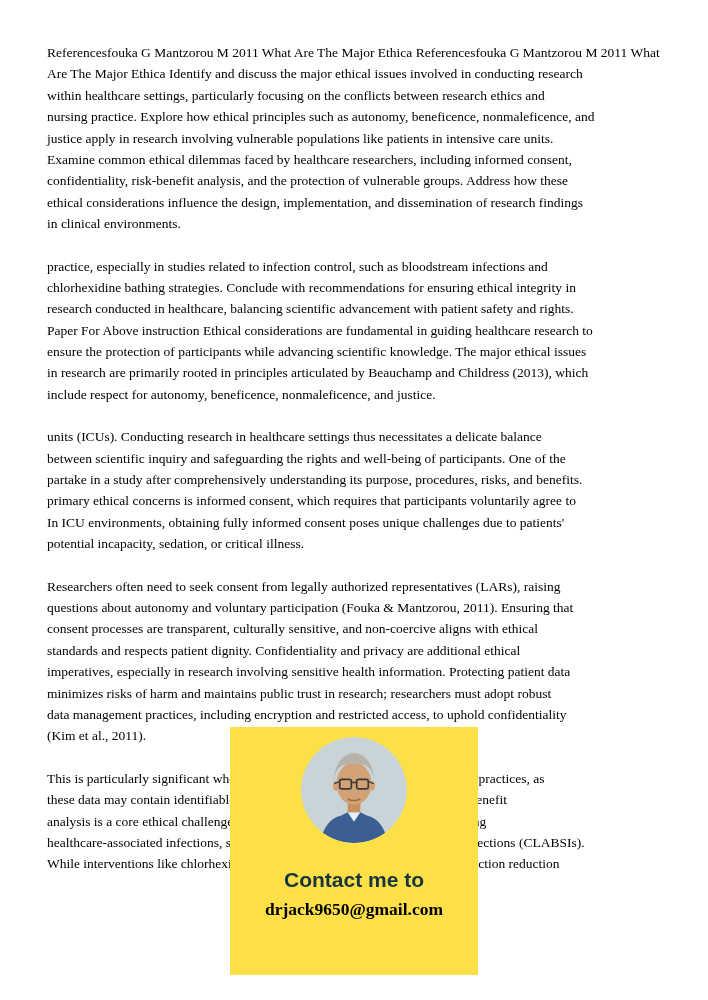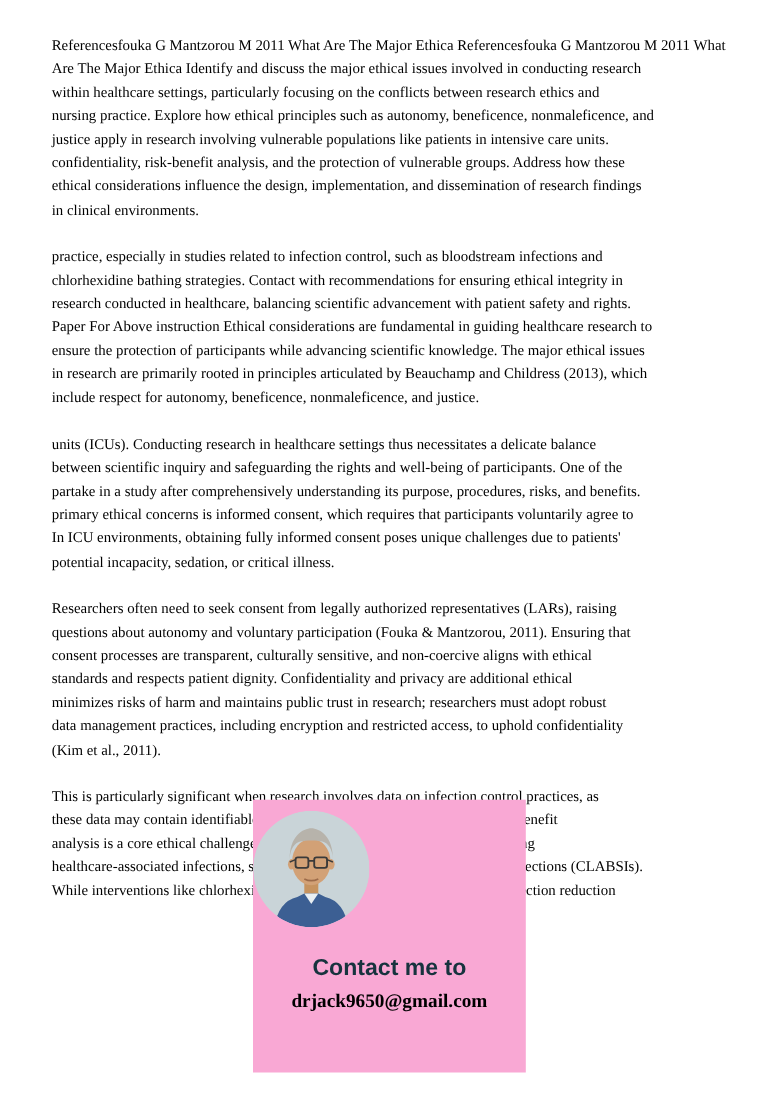--- a/index.html
+++ b/index.html
@@ -12,35 +12,36 @@
     font-family: "Liberation Serif", "DejaVu Serif", serif;
   }
   .content {
     position: absolute;
     left: 47px;
     top: 30px;
     width: 616px;
     color: #000000;
     font-size: 13.5px;
   }
-  .para { margin: 0 0 21px 0; }
+  .para { margin: 12px 0 21px 0; }
   .line {
     height: 21.4px;
     line-height: 21.4px;
     white-space: nowrap;
   }
   .overlay {
     position: absolute;
     left: 230px;
     top: 727px;
     width: 248px;
     height: 248px;
-    background: #f9a8d4;
+    background: #fde047;
     display: flex;
     flex-direction: column;
+    align-items: center;
     box-sizing: border-box;
   }
   .photo-wrap {
     margin-top: 10px;
     width: 106px;
     height: 106px;
     border-radius: 50%;
     overflow: hidden;
     flex: 0 0 auto;
   }
@@ -65,46 +66,48 @@
 </head>
 <body>
 
 <div class="content">
   <div class="para">
       <div class="line">Referencesfouka G Mantzorou M 2011 What Are The Major Ethica Referencesfouka G Mantzorou M 2011 What</div>
       <div class="line">Are The Major Ethica Identify and discuss the major ethical issues involved in conducting research</div>
       <div class="line">within healthcare settings, particularly focusing on the conflicts between research ethics and</div>
       <div class="line">nursing practice. Explore how ethical principles such as autonomy, beneficence, nonmaleficence, and</div>
       <div class="line">justice apply in research involving vulnerable populations like patients in intensive care units.</div>
+      <div class="line">Examine common ethical dilemmas faced by healthcare researchers, including informed consent,</div>
       <div class="line">confidentiality, risk-benefit analysis, and the protection of vulnerable groups. Address how these</div>
       <div class="line">ethical considerations influence the design, implementation, and dissemination of research findings</div>
       <div class="line">in clinical environments.</div>
     </div>
   <div class="para">
       <div class="line">practice, especially in studies related to infection control, such as bloodstream infections and</div>
-      <div class="line">chlorhexidine bathing strategies. Contact with recommendations for ensuring ethical integrity in</div>
+      <div class="line">chlorhexidine bathing strategies. Conclude with recommendations for ensuring ethical integrity in</div>
       <div class="line">research conducted in healthcare, balancing scientific advancement with patient safety and rights.</div>
       <div class="line">Paper For Above instruction Ethical considerations are fundamental in guiding healthcare research to</div>
       <div class="line">ensure the protection of participants while advancing scientific knowledge. The major ethical issues</div>
       <div class="line">in research are primarily rooted in principles articulated by Beauchamp and Childress (2013), which</div>
       <div class="line">include respect for autonomy, beneficence, nonmaleficence, and justice.</div>
     </div>
   <div class="para">
       <div class="line">units (ICUs). Conducting research in healthcare settings thus necessitates a delicate balance</div>
       <div class="line">between scientific inquiry and safeguarding the rights and well-being of participants. One of the</div>
       <div class="line">partake in a study after comprehensively understanding its purpose, procedures, risks, and benefits.</div>
       <div class="line">primary ethical concerns is informed consent, which requires that participants voluntarily agree to</div>
       <div class="line">In ICU environments, obtaining fully informed consent poses unique challenges due to patients'</div>
       <div class="line">potential incapacity, sedation, or critical illness.</div>
     </div>
   <div class="para">
       <div class="line">Researchers often need to seek consent from legally authorized representatives (LARs), raising</div>
       <div class="line">questions about autonomy and voluntary participation (Fouka &amp; Mantzorou, 2011). Ensuring that</div>
       <div class="line">consent processes are transparent, culturally sensitive, and non-coercive aligns with ethical</div>
       <div class="line">standards and respects patient dignity. Confidentiality and privacy are additional ethical</div>
+      <div class="line">imperatives, especially in research involving sensitive health information. Protecting patient data</div>
       <div class="line">minimizes risks of harm and maintains public trust in research; researchers must adopt robust</div>
       <div class="line">data management practices, including encryption and restricted access, to uphold confidentiality</div>
       <div class="line">(Kim et al., 2011).</div>
     </div>
   <div class="para">
       <div class="line">This is particularly significant when research involves data on infection control practices, as</div>
       <div class="line">these data may contain identifiable information about patients and units. Risk-benefit</div>
       <div class="line">analysis is a core ethical challenge in research on interventions aimed at reducing</div>
       <div class="line">healthcare-associated infections, such as central line-associated bloodstream infections (CLABSIs).</div>
       <div class="line">While interventions like chlorhexidine bathing have shown effectiveness in infection reduction</div>

